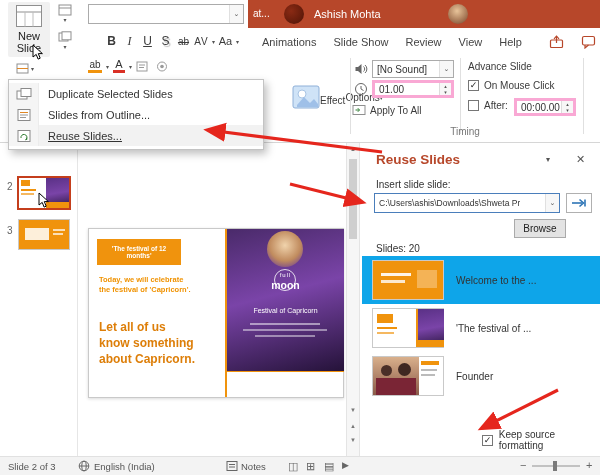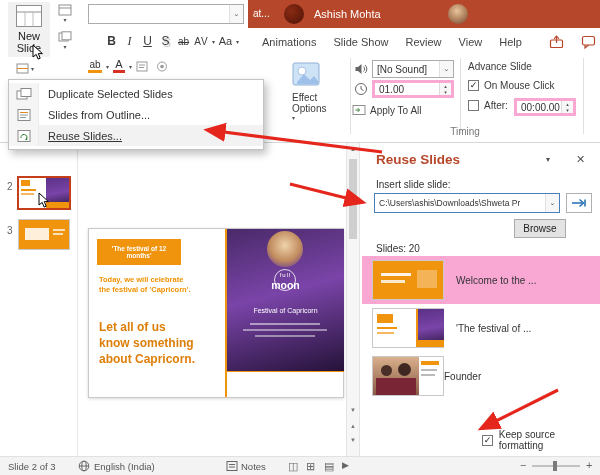--- a/index.html
+++ b/index.html
@@ -143,21 +143,21 @@
       </svg>
     </span>
     <span>
       <svg width="15" height="14" viewBox="0 0 15 14">
         <rect x="1.5" y="1.5" width="12" height="8.5" rx="1.5" fill="none" stroke="#B7472A" stroke-width="1.2"></rect>
         <path d="M4,10 L4,13 L7.5,10" fill="none" stroke="#B7472A" stroke-width="1.2"></path>
       </svg>
     </span>
   </div>
 
-  <div class="abs" style="left:292px;top:58px;width:52px;height:74px;display:flex;flex-direction:column;align-items:flex-start;padding-top:4px">
+  <div class="abs" style="left:292px;top:58px;width:52px;height:74px;display:flex;flex-direction:row;align-items:center;padding-top:4px">
     <span>
       <svg width="28" height="24" viewBox="0 0 28 24">
         <rect x="1" y="1" width="26" height="22" rx="2" fill="#cfe3f7" stroke="#8fb0d8"></rect>
         <circle cx="10" cy="9" r="4" fill="#fff" stroke="#a8c4e4"></circle>
         <path d="M5,20 L12,12 L18,18 L22,14 L26,19 L26,22 L5,22 Z" fill="#9fc0e8"></path>
       </svg>
     </span>
     <span class="ribbonlabel" style="margin-top:6px">Effect</span>
     <span class="ribbonlabel">Options</span>
     <span style="font-size:6px;color:#555">▾</span>
@@ -334,21 +334,21 @@
       </svg>
     </div>
 
     <div class="abs" style="left:154px;top:76px;width:52px;height:19px;background:#e3e3e3;border:1px solid #aaaaaa;
                 display:flex;align-items:center;justify-content:center;font-size:10px;color:#222">
       <span>Browse</span>
     </div>
 
     <span class="abs" style="left:16px;top:100px;font-size:10px;color:#333">Slides: 20</span>
 
-    <div class="abs paneitem" style="left:2px;top:113px;width:238px;height:48px;background:#f9a8d4">
+    <div class="abs paneitem" style="left:2px;top:113px;width:238px;height:48px;background:#0ea5e9">
       <div class="thumbwrap" style="position:relative;width:72px;height:40px;margin-left:10px;background:#F0930D;border:1px solid #c9c9c9">
         <div class="abs" style="left:8px;top:12px;width:30px;height:3px;background:rgba(255,255,255,.9)"></div>
         <div class="abs" style="left:8px;top:19px;width:24px;height:3px;background:rgba(255,255,255,.8)"></div>
         <div class="abs" style="left:44px;top:9px;width:20px;height:18px;background:rgba(255,255,255,.3)"></div>
       </div>
       <span style="margin-left:12px">Welcome to the  ...</span>
     </div>
 
     <div class="abs paneitem" style="left:2px;top:161px;width:238px;height:48px">
       <div class="thumbwrap" style="position:relative;width:72px;height:40px;margin-left:10px;background:#fff;border:1px solid #c9c9c9">
@@ -365,21 +365,21 @@
     <div class="abs paneitem" style="left:2px;top:209px;width:238px;height:48px">
       <div class="thumbwrap" style="position:relative;width:72px;height:40px;margin-left:10px;background:#fff;border:1px solid #c9c9c9">
         <div class="abs" style="left:0;top:0;width:46px;height:38px;background:linear-gradient(#d9b08c,#8a5a48)"></div>
         <div class="abs" style="left:8px;top:8px;width:11px;height:11px;border-radius:50%;background:#4a2f28"></div>
         <div class="abs" style="left:25px;top:6px;width:13px;height:13px;border-radius:50%;background:#3f2822"></div>
         <div class="abs" style="left:3px;top:21px;width:40px;height:17px;background:#7a2535"></div>
         <div class="abs" style="left:48px;top:4px;width:18px;height:4px;background:#F0930D"></div>
         <div class="abs" style="left:48px;top:12px;width:16px;height:2px;background:#bbb"></div>
         <div class="abs" style="left:48px;top:17px;width:14px;height:2px;background:#bbb"></div>
       </div>
-      <span style="margin-left:0">Founder</span>
+      <span style="margin-left:12px">Founder</span>
     </div>
 
     <div class="abs flexr" style="left:122px;top:286px;gap:6px">
       <span class="cb">✓</span>
       <span style="font-size:10px;color:#333">Keep source formatting</span>
     </div>
   </div>
 
   <div class="abs" style="left:0;top:456px;width:600px;height:19px;background:#f3f3f3;border-top:1px solid #e1e1e1">
     <span class="abs statustxt" style="left:8px;top:4px">Slide 2 of 3</span>

